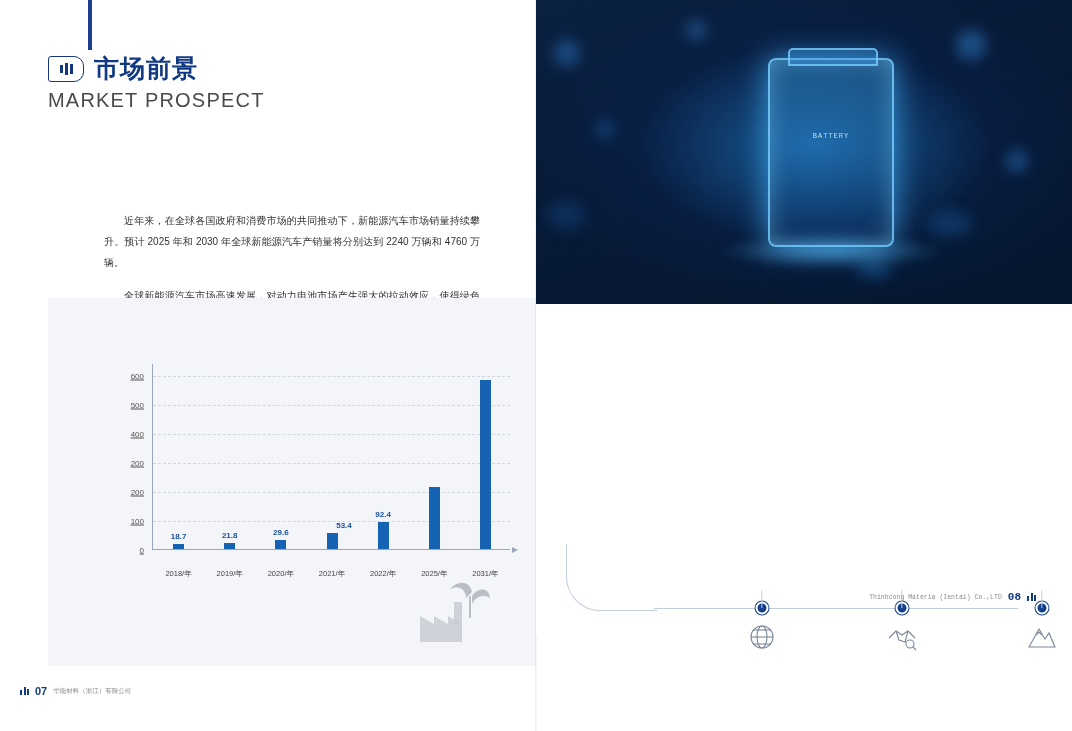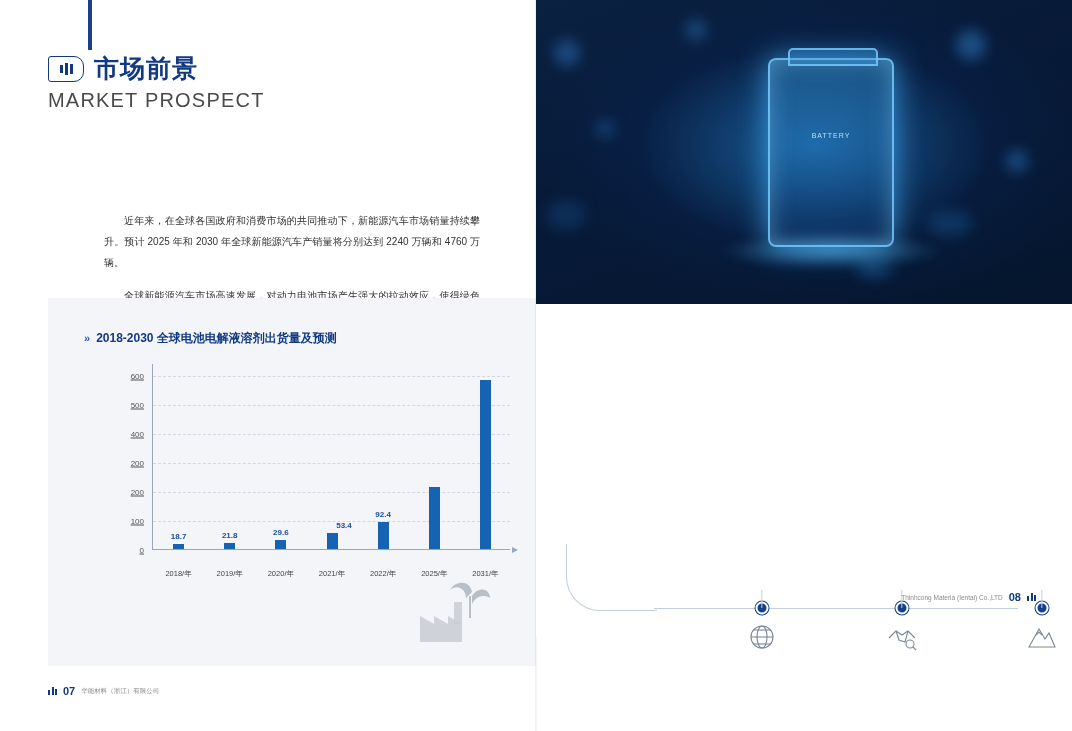--- a/index.html
+++ b/index.html
@@ -167,20 +167,21 @@
     width: 90px; height: 90px;
   }
   .factory svg { display: block; }
 
   
   .right-page {
     position: absolute;
     left: 536px; top: 0;
     width: 536px; height: 637px;
     background: #ffffff;
+    font-family: Liberation Mono, monospace;
   }
   .hero {
     position: absolute;
     left: 0; top: 0;
     width: 536px; height: 304px;
     background:
       radial-gradient(ellipse at 52% 48%, rgba(40,150,235,0.55) 0%, rgba(10,40,95,0.25) 45%, rgba(4,14,38,0.0) 72%),
       linear-gradient(160deg, #0a2142 0%, #071a38 40%, #05162e 100%);
     overflow: hidden;
   }
@@ -272,21 +273,21 @@
   
   .footer {
     position: absolute;
     bottom: 34px;
     font-size: 6.5px;
     color: #8b8b8b;
     display: flex;
     align-items: center;
     gap: 6px;
   }
-  .footer-left { left: 48px; }
+  .footer-left { left: 20px; }
   .footer-right { right: 36px; }
   .pgnum {
     color: #123a82;
     font-weight: bold;
     font-size: 11px;
   }
   .mini-bars { display: inline-flex; gap: 1.5px; align-items: flex-end; }
   .mini-bars i { display:block; width: 2px; background: #123a82; }
   .mini-bars i:nth-child(1){height:5px}
   .mini-bars i:nth-child(2){height:8px}
@@ -318,23 +319,20 @@
       </div>
       <div class="sec-en">MARKET PROSPECT</div>
     </div>
 
     <div class="body-text">
       <p>近年来，在全球各国政府和消费市场的共同推动下，新能源汽车市场销量持续攀升。预计 2025 年和 2030 年全球新能源汽车产销量将分别达到 2240 万辆和 4760 万辆。</p>
       <p>全球新能源汽车市场高速发展，对动力电池市场产生强大的拉动效应，使得绿色新能源电池材料项目拥有了广阔的市场前景。</p>
     </div>
 
     <div class="chart-panel">
-      <div class="chart-title">
-        <span class="chev">»</span><span>2018-2030 全球电池电解液溶剂出货量及预测</span>
-      </div>
 
       <div class="chart-area">
         <div class="y-axis-labels" id="yticks">
             <span style="top: 186px;">0</span>
             <span style="top: 156.938px;">100</span>
             <span style="top: 127.875px; text-align: right;">200</span>
             <span style="top: 98.8125px;">200</span>
             <span style="top: 69.75px;">400</span>
             <span style="top: 40.6875px;">500</span>
             <span style="top: 11.625px;">600</span>

